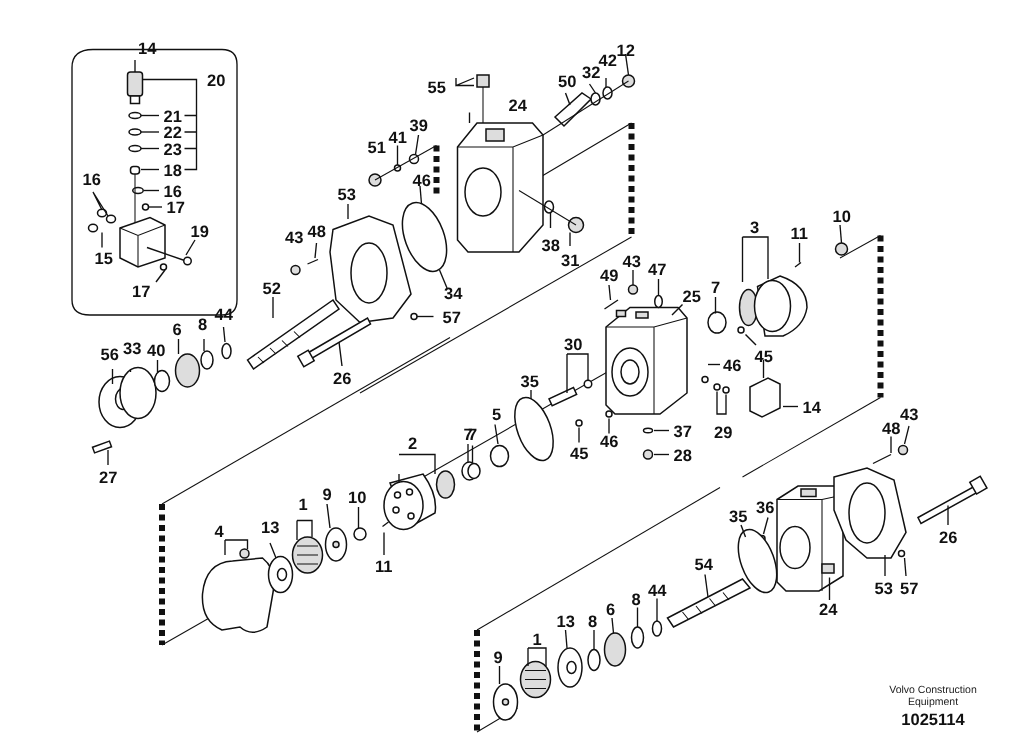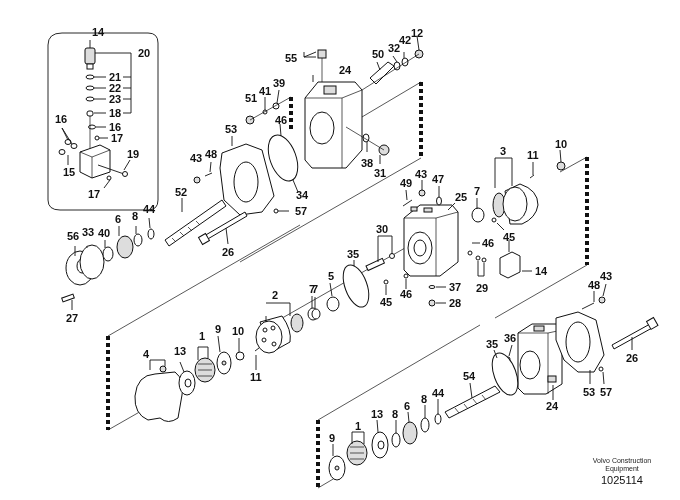--- a/index.html
+++ b/index.html
@@ -5,21 +5,21 @@
   html,body{margin:0;padding:0;background:#ffffff;}
   body{width:680px;height:500px;position:relative;overflow:hidden;font-family:"Liberation Sans",sans-serif;}
   #diagram{position:absolute;left:0;top:0;width:680px;height:500px;}
   .lbl{font-family:"Liberation Sans",sans-serif;font-weight:bold;font-size:11px;fill:#111;}
   .ln{stroke:#111;stroke-width:0.9;fill:none;}
   .part{stroke:#111;stroke-width:1;fill:#fff;}
   .partg{stroke:#111;stroke-width:1;fill:#ddd;}
   .dash{stroke:#111;stroke-width:4;stroke-dasharray:4,3;fill:none;}
   .thin{stroke:#111;stroke-width:0.7;fill:none;}
   #brand{position:absolute;left:586px;top:457px;width:72px;text-align:center;font-size:7px;line-height:8px;color:#222;}
-  #brand .num{font-size:11px;font-weight:normal;line-height:14px;color:#111;}
+  #brand .num{font-size:11px;font-weight:bold;line-height:14px;color:#111;}
 </style>
 </head>
 <body>
 
 <svg id="diagram" viewBox="0 0 680 500" xmlns="http://www.w3.org/2000/svg">
 
   <g>
     <path class="ln" d="M62,33 L148,33 Q158,33 158,43 L158,200 Q158,210 148,210 L60,210 Q48,210 48,200 L48,45 Q48,33 62,33 Z"></path>
 
     <line class="ln" x1="90" y1="40" x2="90" y2="48"></line>

